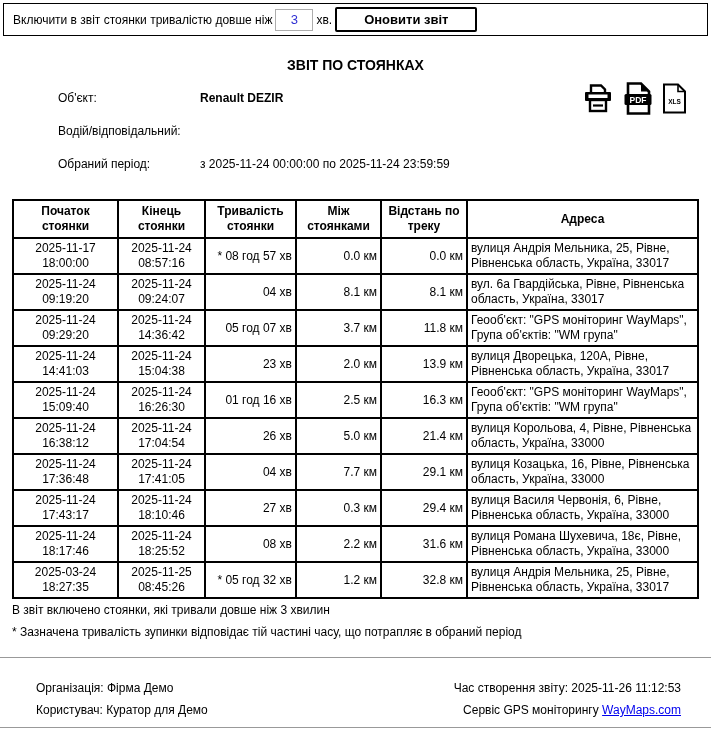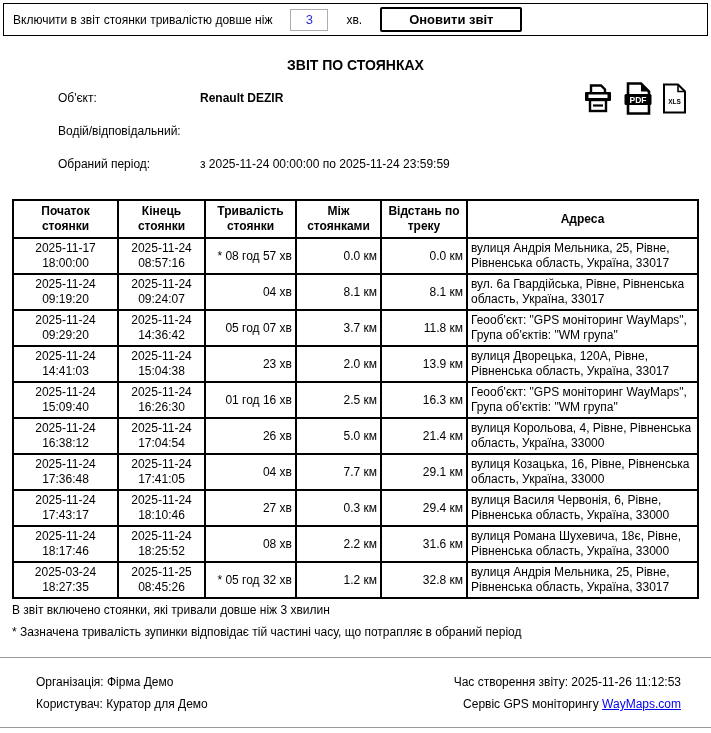--- a/index.html
+++ b/index.html
@@ -9,21 +9,21 @@
     font-family:"Liberation Sans", sans-serif;
     font-size:12px; color:#000;
     position:relative; overflow:hidden;
   }
   .page { position:relative; width:711px; height:733px; }
 
   
   .control-bar {
     position:absolute; left:3px; top:3px; width:705px; height:33px;
     border:1px solid #000; background:#fff;
-    display:flex; align-items:center; gap:18px; padding:0 9px;
+    display:flex; align-items:center; gap:3px; padding:0 9px;
   }
   .minutes-input {
     width:38px; height:22px; border:1px solid #adadad; background:#fff;
     color:#2f2fd3; font-size:13px; text-align:center;
     font-family:"Liberation Sans", sans-serif;
   }
   .refresh-btn {
     border:2px solid #000; border-radius:2px; background:#fff;
     font-weight:bold; font-size:13px; padding:3px 27px; cursor:pointer;
     font-family:"Liberation Sans", sans-serif;
@@ -63,21 +63,21 @@
   .total-row td { height:16px; font-weight:bold; }
 
   
   .notes { position:absolute; left:12px; top:599px; line-height:22px; }
 
   
   .footer {
     position:absolute; left:0; top:657px; width:711px; height:71px;
     border-top:1px solid #999; border-bottom:1px solid #999;
     display:flex; justify-content:space-between;
-    padding:13px 30px 0 36px; line-height:22px;
+    padding:13px 30px 0 36px; line-height:22px;align-items:center;
   }
   .footer-right { text-align:right; }
   .footer a { color:#0000ee; text-decoration:underline; cursor:pointer;margin-top:44px; }
 </style>
 </head>
 <body>
 
 <div class="page">
 
   <div class="control-bar">

